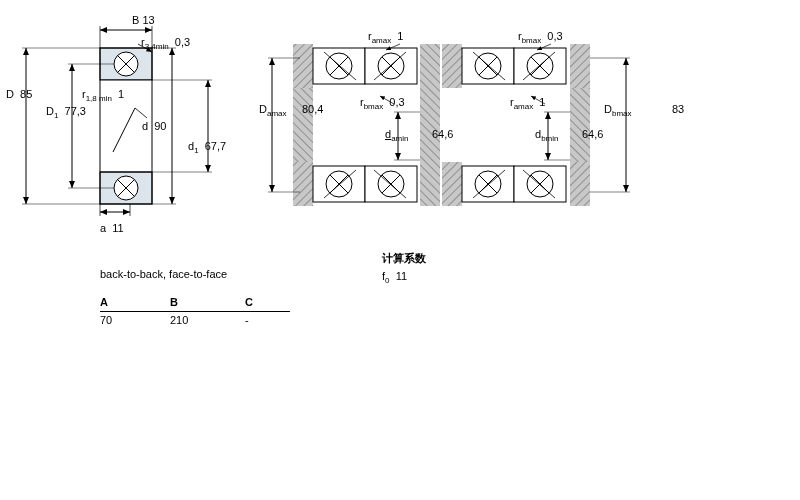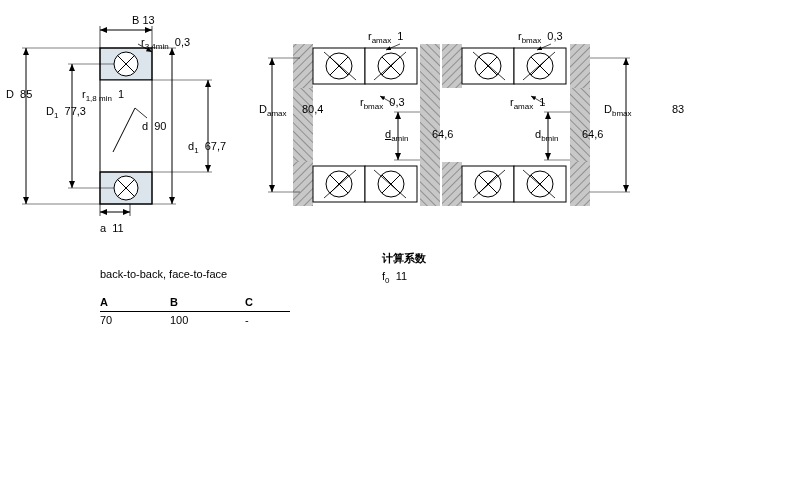--- a/index.html
+++ b/index.html
@@ -294,21 +294,21 @@
   <div class="lbl bold" style="left:245px; top:296px;">
     <span>C</span>
   </div>
 
   <div class="line hline" style="left:100px; top:311px; width:190px; height:1px; background:#000;"></div>
 
   <div class="lbl" style="left:100px; top:314px;">
     <span>70</span>
   </div>
   <div class="lbl" style="left:170px; top:314px;">
-    <span>100</span>
+    <span>210</span>
   </div>
   <div class="lbl" style="left:245px; top:314px;">
     <span>-</span>
   </div>
 
   <div class="lbl bold" style="left:350px; top:252px;margin-left:32px;">
     <span>计算系数</span>
   </div>
   <div class="lbl" style="left:350px; top:270px;margin-left:32px;">
     <span>f</span><span class="sub">0</span>&nbsp;&nbsp;<span>11</span>

